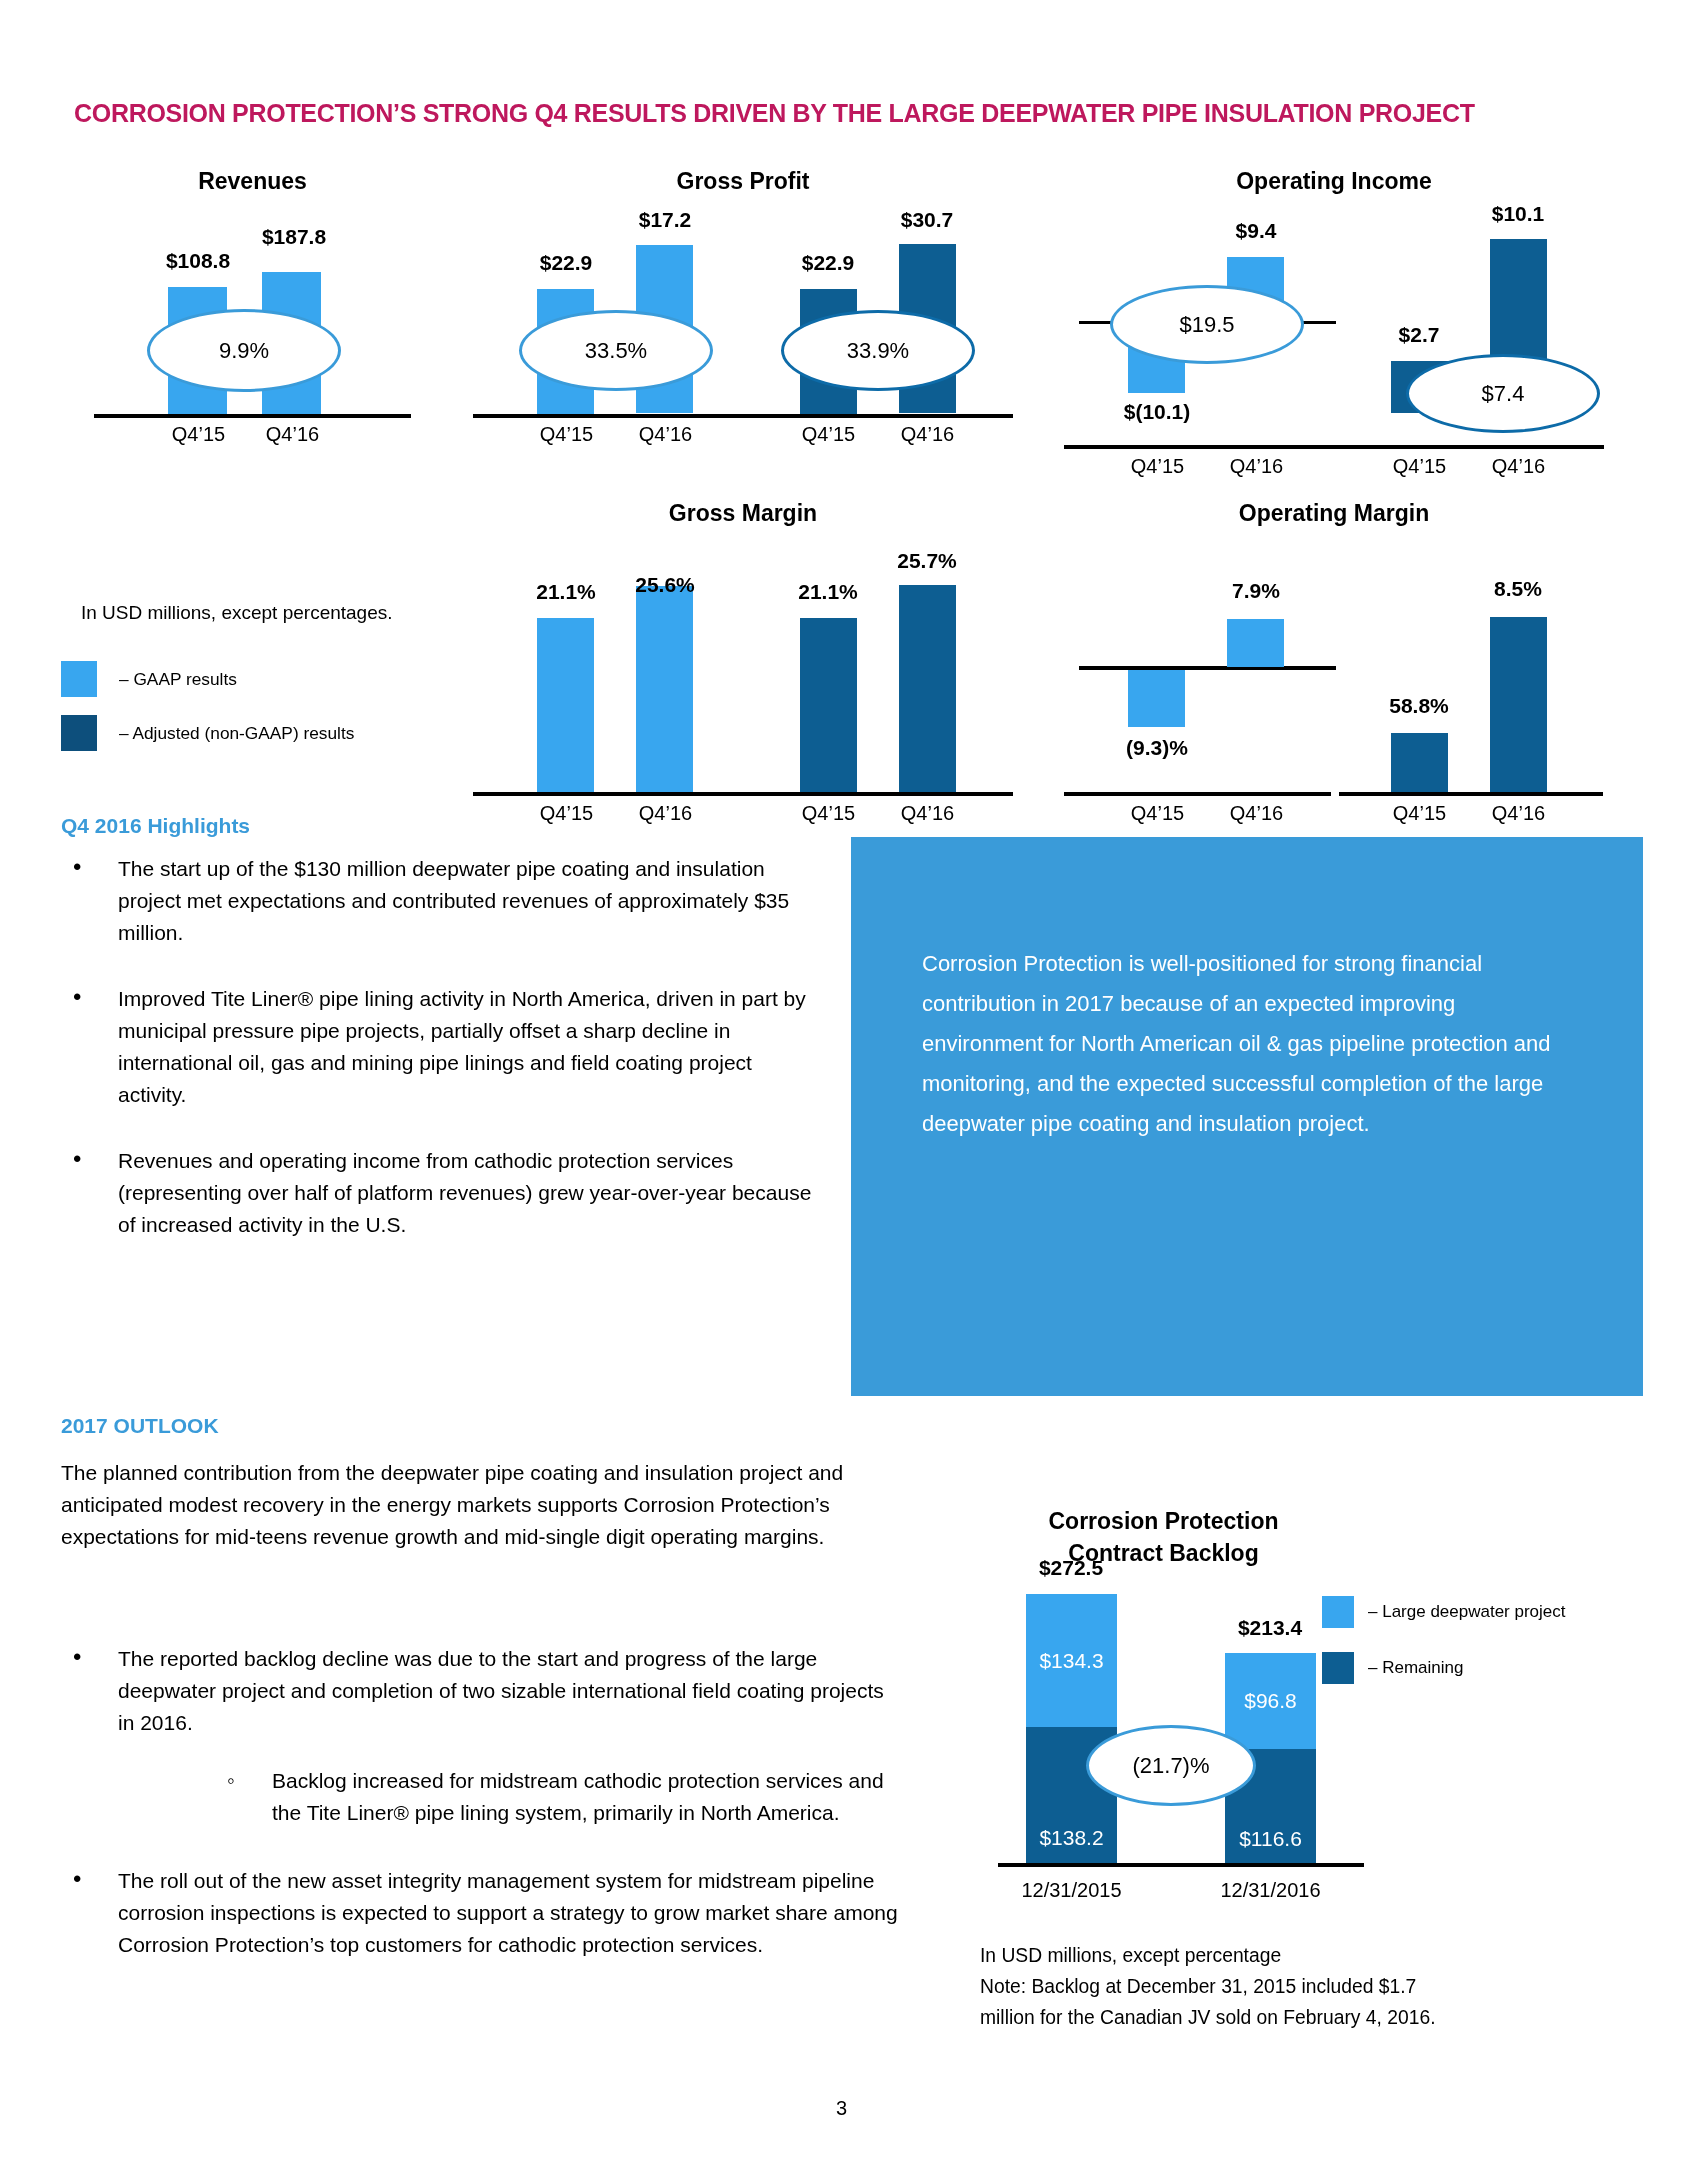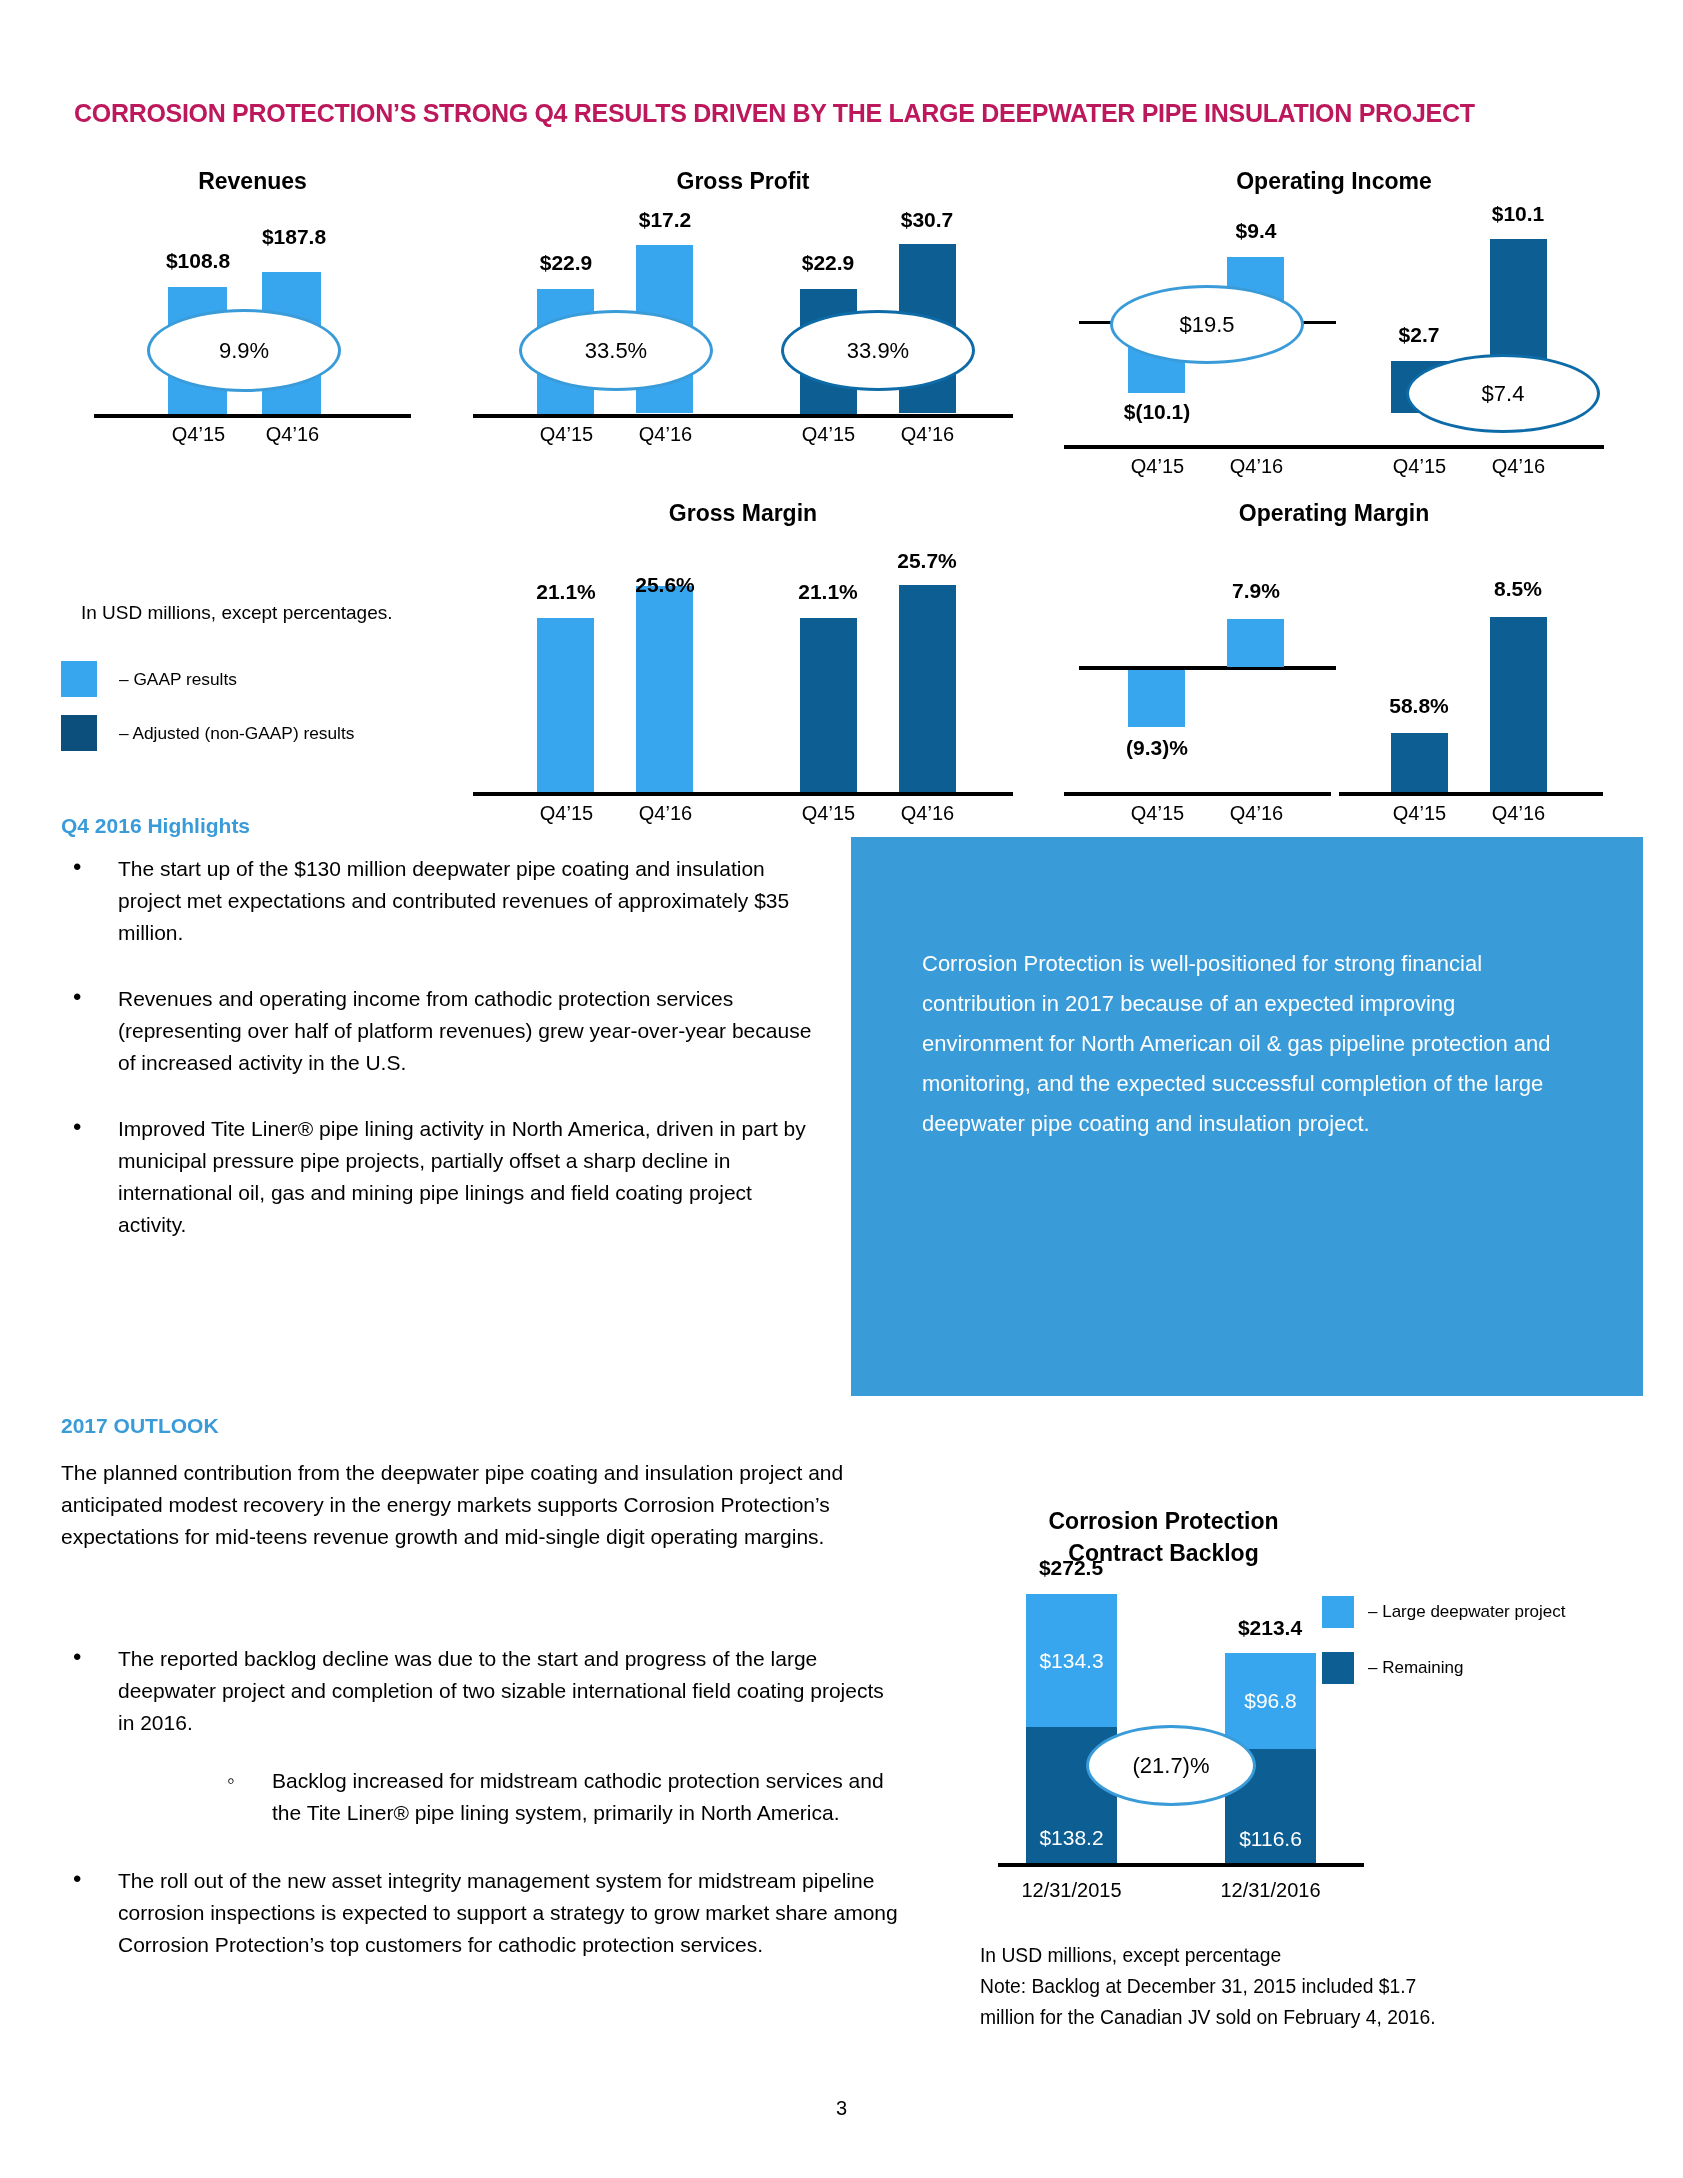--- a/index.html
+++ b/index.html
@@ -346,22 +346,22 @@
   <div class="legend-row" style="left:61px; top:715px;">
     <span class="legend-swatch sw-adj"></span>
     <span>–  Adjusted (non-GAAP) results</span>
   </div>
 
   <div class="section-head" style="left:61px; top:814px;">Q4 2016 Highlights</div>
 
   <div class="body-text" style="left:61px; top:853px; width:752px;">
     <ul class="bullets">
       <li>The start up of the $130 million deepwater pipe coating and insulation project met expectations and contributed revenues of approximately $35 million.</li>
+      <li style="margin-top:34px;">Improved Tite Liner® pipe lining activity in North America, driven in part by municipal pressure pipe projects, partially offset a sharp decline in international oil, gas and mining pipe linings and field coating project activity.</li>
       <li style="margin-top:34px;">Revenues and operating income from cathodic protection services (representing over half of platform revenues) grew year-over-year because of increased activity in the U.S.</li>
-      <li style="margin-top:34px;">Improved Tite Liner® pipe lining activity in North America, driven in part by municipal pressure pipe projects, partially offset a sharp decline in international oil, gas and mining pipe linings and field coating project activity.</li>
     </ul>
   </div>
 
   <div class="callout">
     <div class="callout-text">Corrosion Protection is well-positioned for strong financial contribution in 2017 because of an expected improving environment for North American oil &amp; gas pipeline protection and monitoring, and the expected successful completion of the large deepwater pipe coating and insulation project.</div>
   </div>
 
   <div class="section-head" style="left:61px; top:1414px;">2017 OUTLOOK</div>
 
   <div class="body-text" style="left:61px; top:1457px; width:832px;">The planned contribution from the deepwater pipe coating and insulation project and anticipated modest recovery in the energy markets supports Corrosion Protection’s expectations for mid-teens revenue growth and mid-single digit operating margins.</div>

